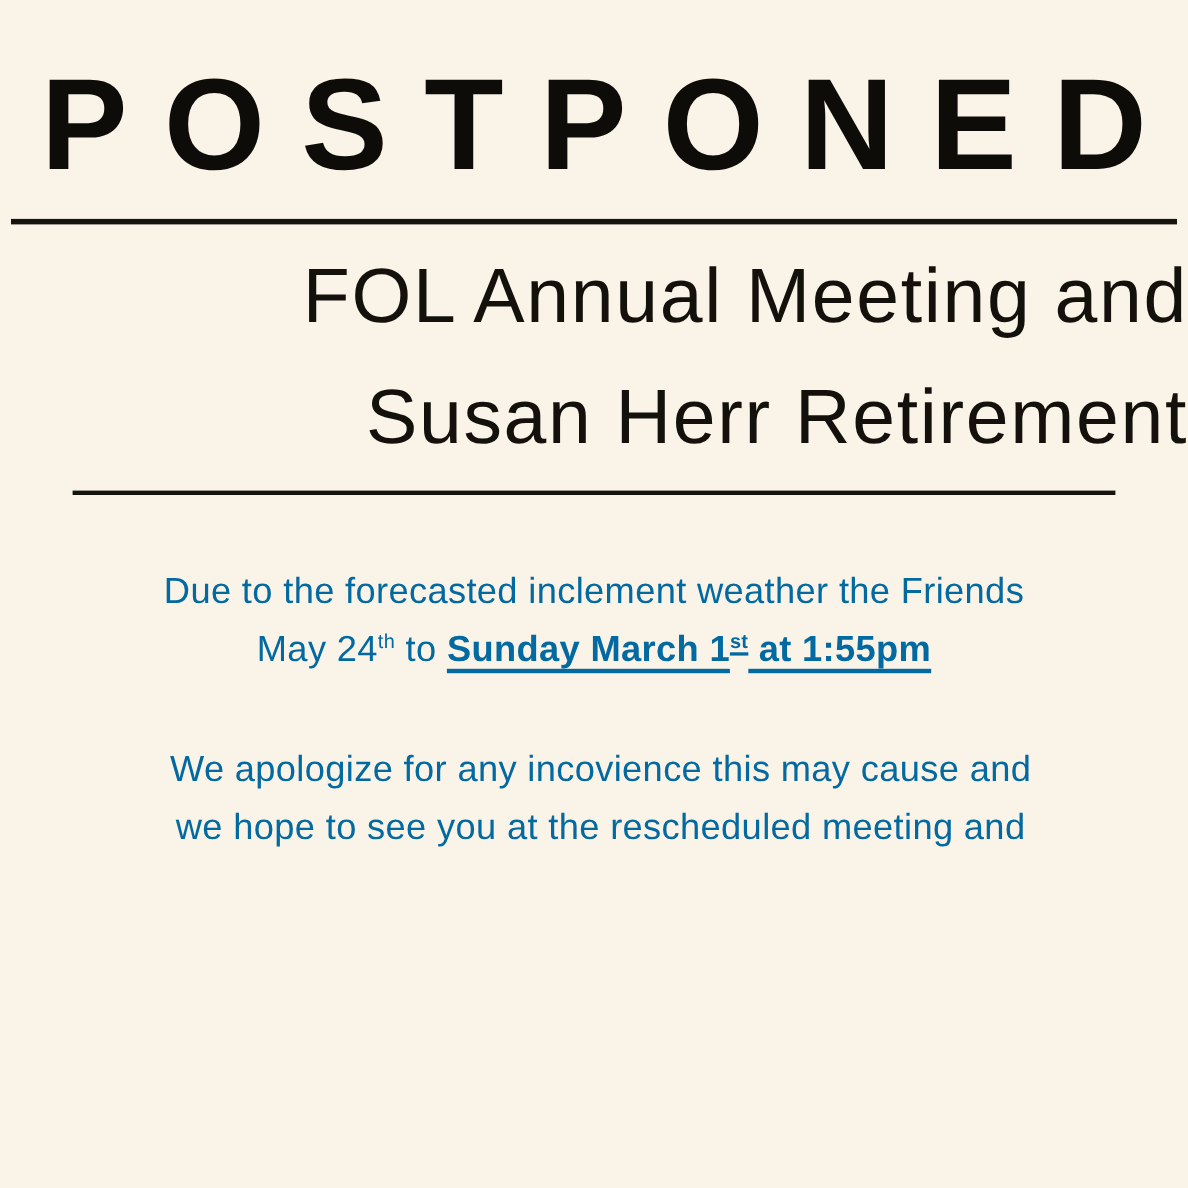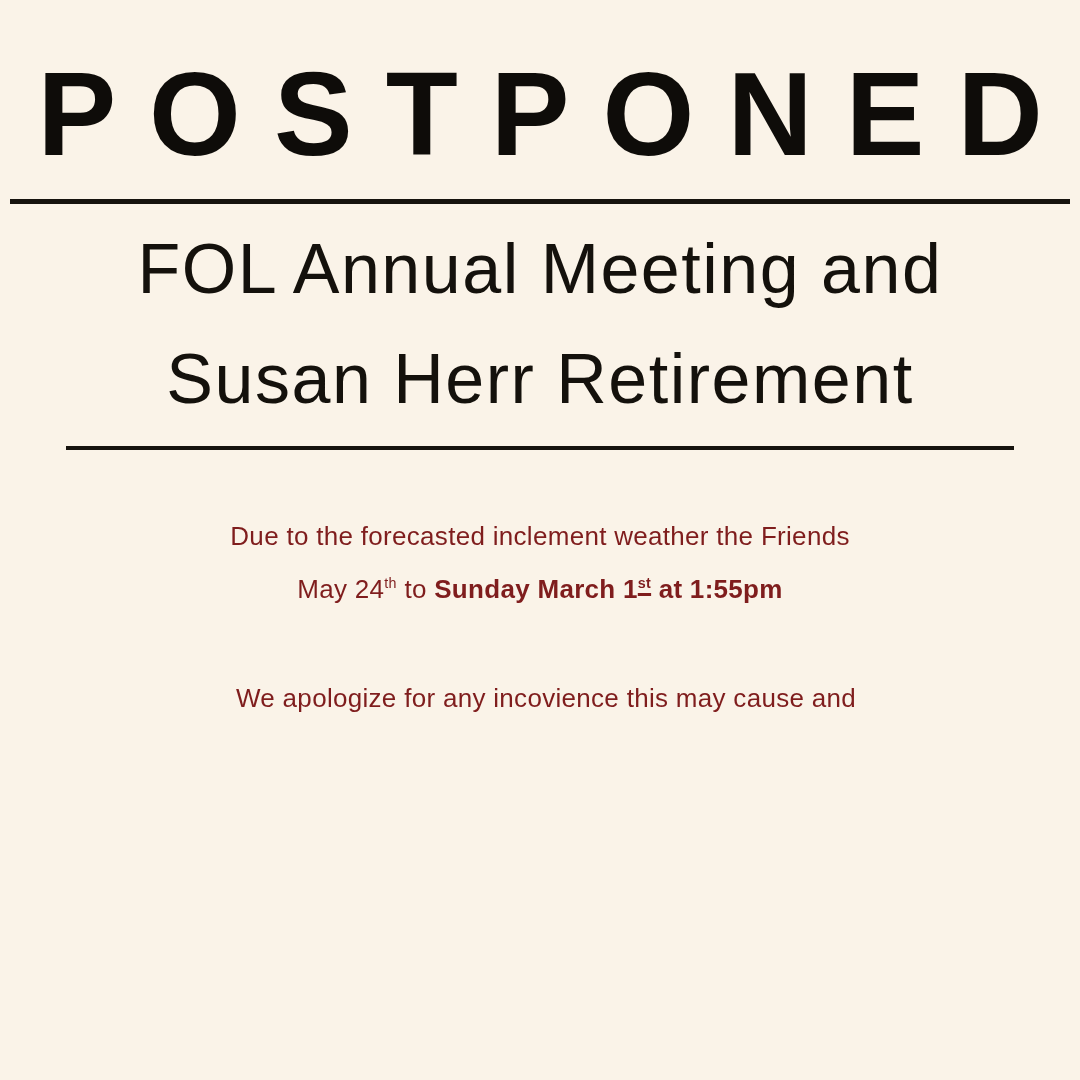--- a/index.html
+++ b/index.html
@@ -44,38 +44,40 @@
     width: 948px;
     margin: 12px auto 0 auto;
   }
   .event-title {
     margin: 10px 0 0 0;
     font-size: 70px;
     line-height: 110px;
     font-weight: 300;
     letter-spacing: 1.5px;
     color: #14110C;
+    text-align: right;
   }
   .line { display: block; }
   .body-text {
-    font-size: 26px;
+    font-size: 33px;
     line-height: 53px;
     font-weight: 400;
     letter-spacing: 0.3px;
-    color: #7f1d1d;
+    color: #0369a1;
   }
   .para-details { margin: 60px 0 0 0; }
   .para-apology { margin: 56px 0 0 0; padding-left: 12px; }
   sup {
     font-size: 0.55em;
     line-height: 0;
     vertical-align: super;
   }
   .hl {
     font-weight: 800;
+    text-decoration: underline;
     text-decoration-thickness: 4px;
     text-underline-offset: 7px;
   }
   .hl-sup {
     font-weight: 800;
     text-decoration: underline;
     text-decoration-thickness: 3px;
     text-underline-offset: 4px;
   }
 </style>
@@ -95,15 +97,16 @@
 
   <div class="rule rule-subtitle"></div>
 
   <p class="body-text para-details">
     <span class="line">Due to the forecasted inclement weather the Friends</span>
     <span class="line"><span>May 24</span><sup>th</sup><span> to </span><span class="hl">Sunday March 1</span><sup class="hl-sup">st</sup><span class="hl"> at 1:55pm</span></span>
   </p>
 
   <p class="body-text para-apology">
     <span class="line">We apologize for any incovience this may cause and</span>
+    <span class="line">we hope to see you at the rescheduled meeting and</span>
   </p>
 
 </div>
 
 </body></html>

